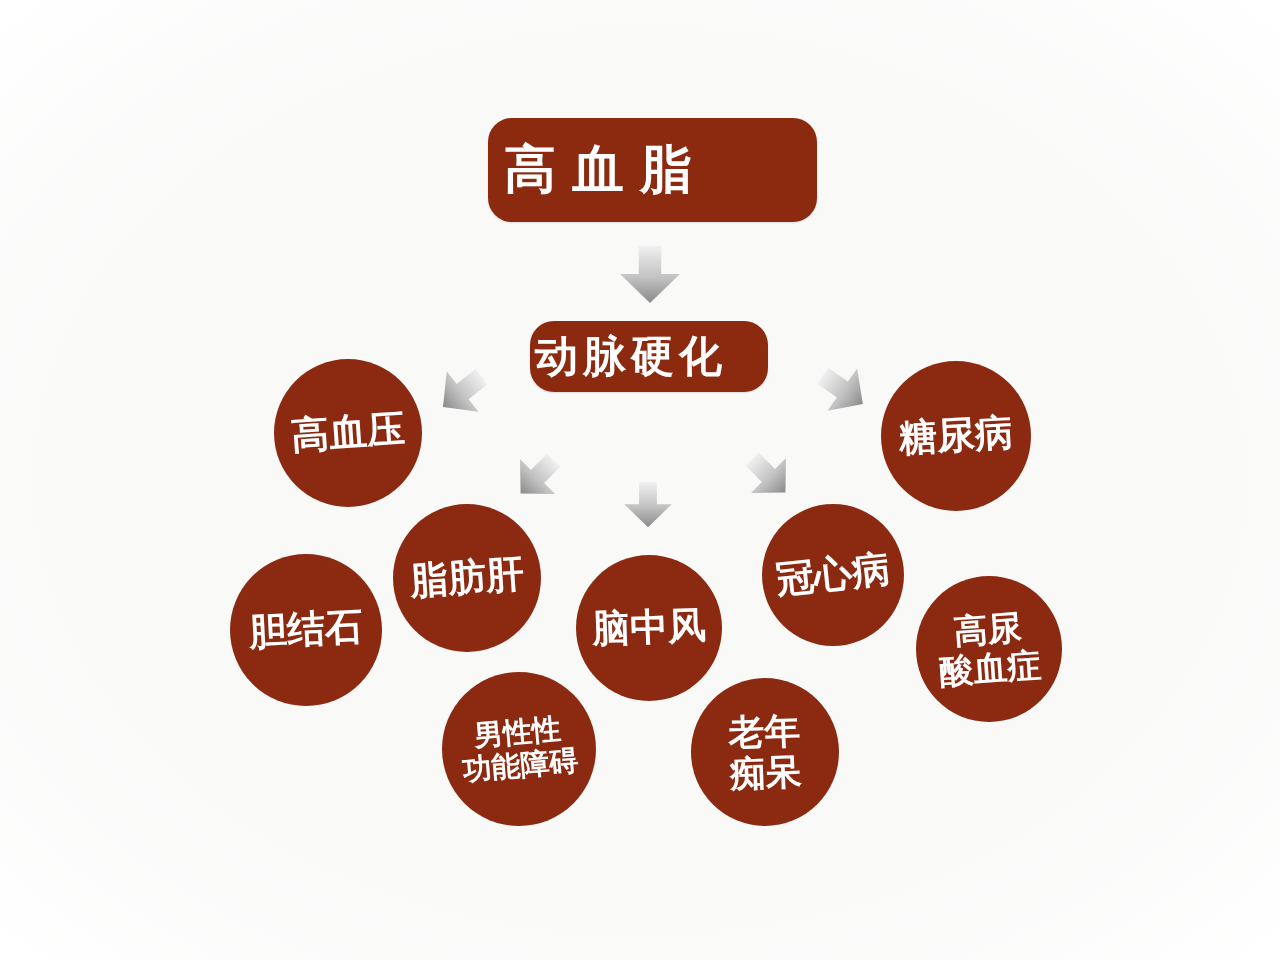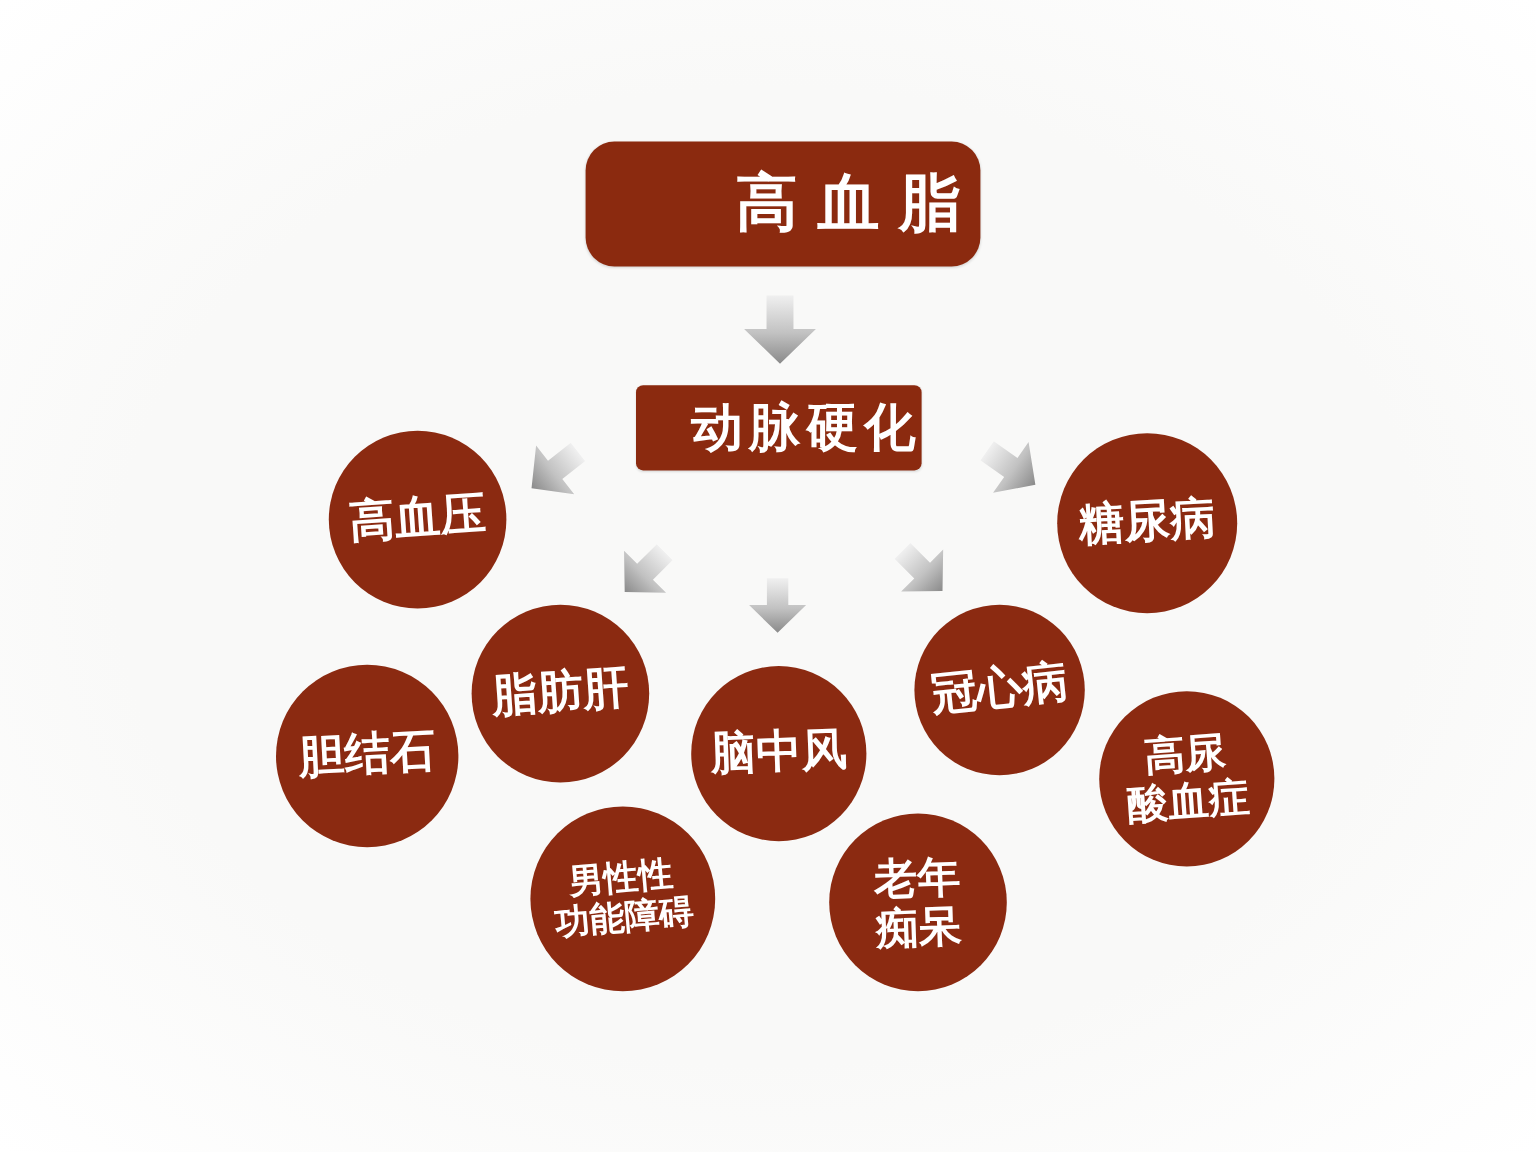--- a/index.html
+++ b/index.html
@@ -20,32 +20,32 @@
   }
   .canvas{
     position:relative;
     width:1280px;height:960px;
     background:radial-gradient(ellipse at 50% 50%, var(--background) 60%, #ffffff 100%);
   }
   .box{
     position:absolute;
     background:var(--box-fill);
     color:var(--text);
-    display:flex;align-items:center;justify-content:flex-end;
+    display:flex;align-items:center;justify-content:flex-start;
     font-weight:bold;
     box-shadow:0 1px 2px rgba(0,0,0,0.12);
   }
   .box.root{
     left:488px;top:118px;width:329px;height:104px;
     border-radius:24px;
     font-size:52px;letter-spacing:16px;padding-left:16px;box-sizing:border-box;
   }
   .box.hub{
     left:530px;top:321px;width:238px;height:71px;
-    border-radius:6px;
+    border-radius:24px;
     font-size:43px;letter-spacing:5px;padding-left:5px;box-sizing:border-box;
   }
   .circle{
     position:absolute;
     background:var(--node-fill);
     color:var(--text);
     border-radius:50%;
     display:flex;align-items:center;justify-content:center;
     font-weight:bold;text-align:center;
     line-height:1.15;

